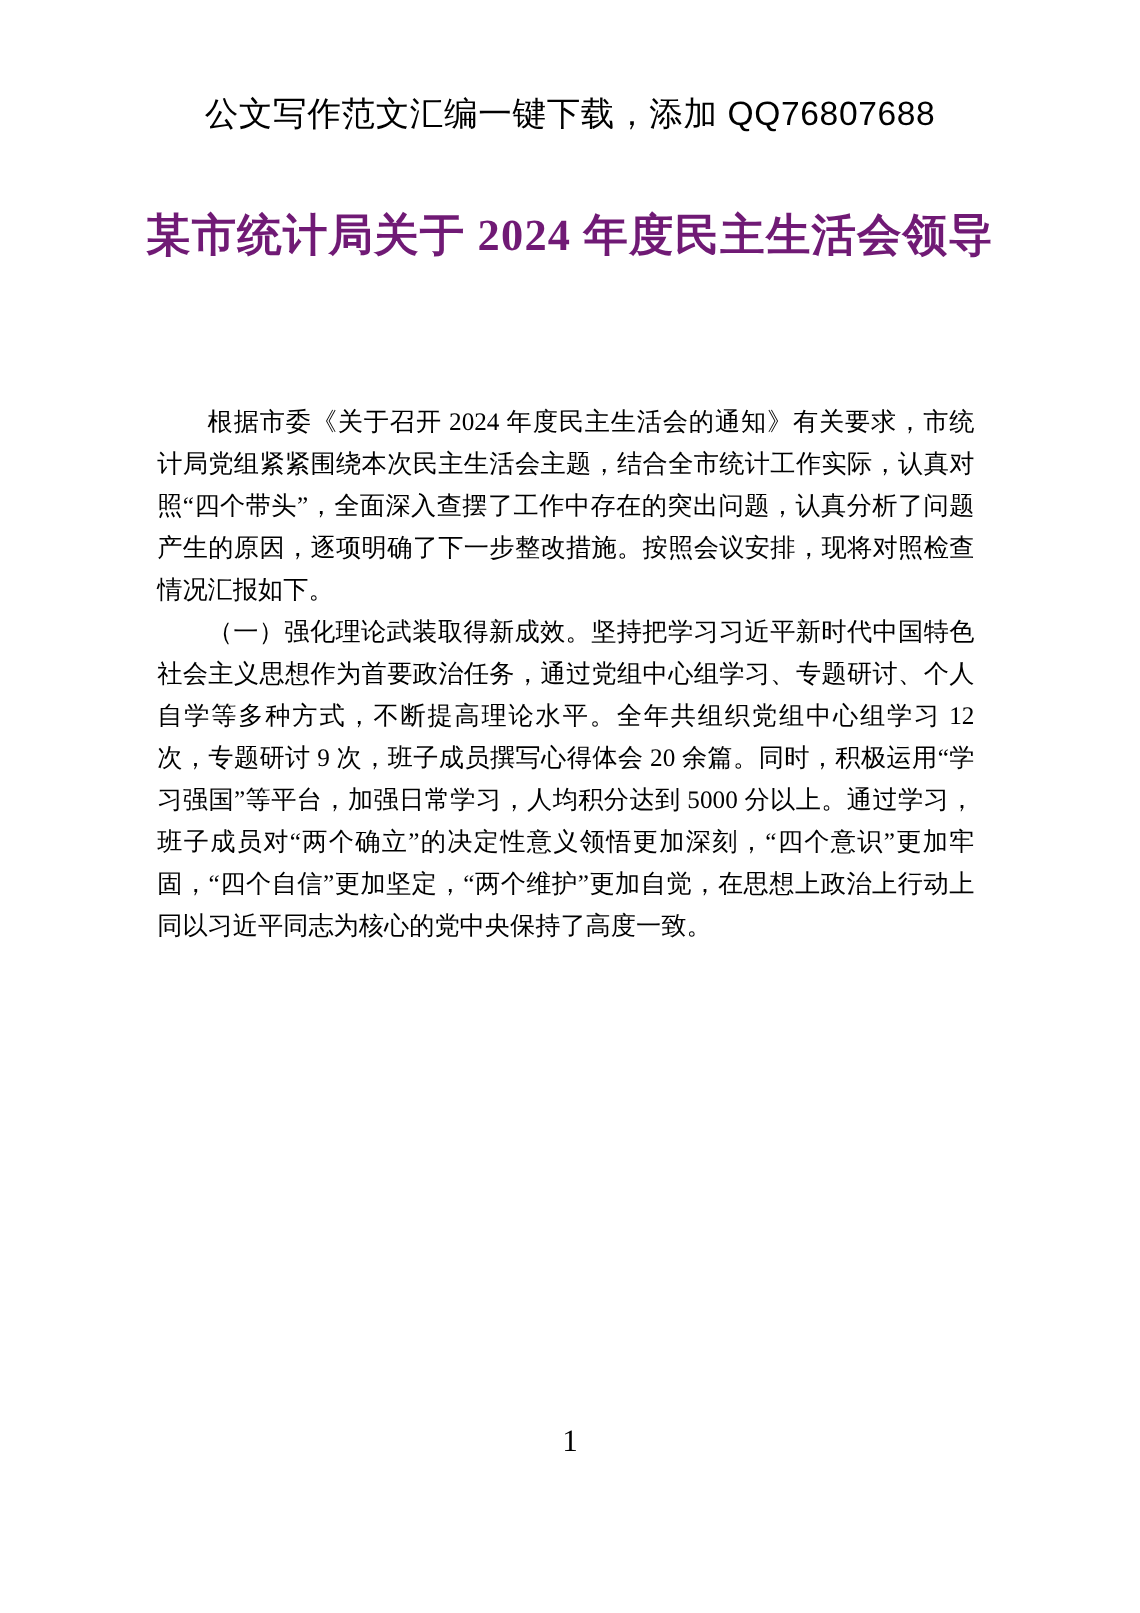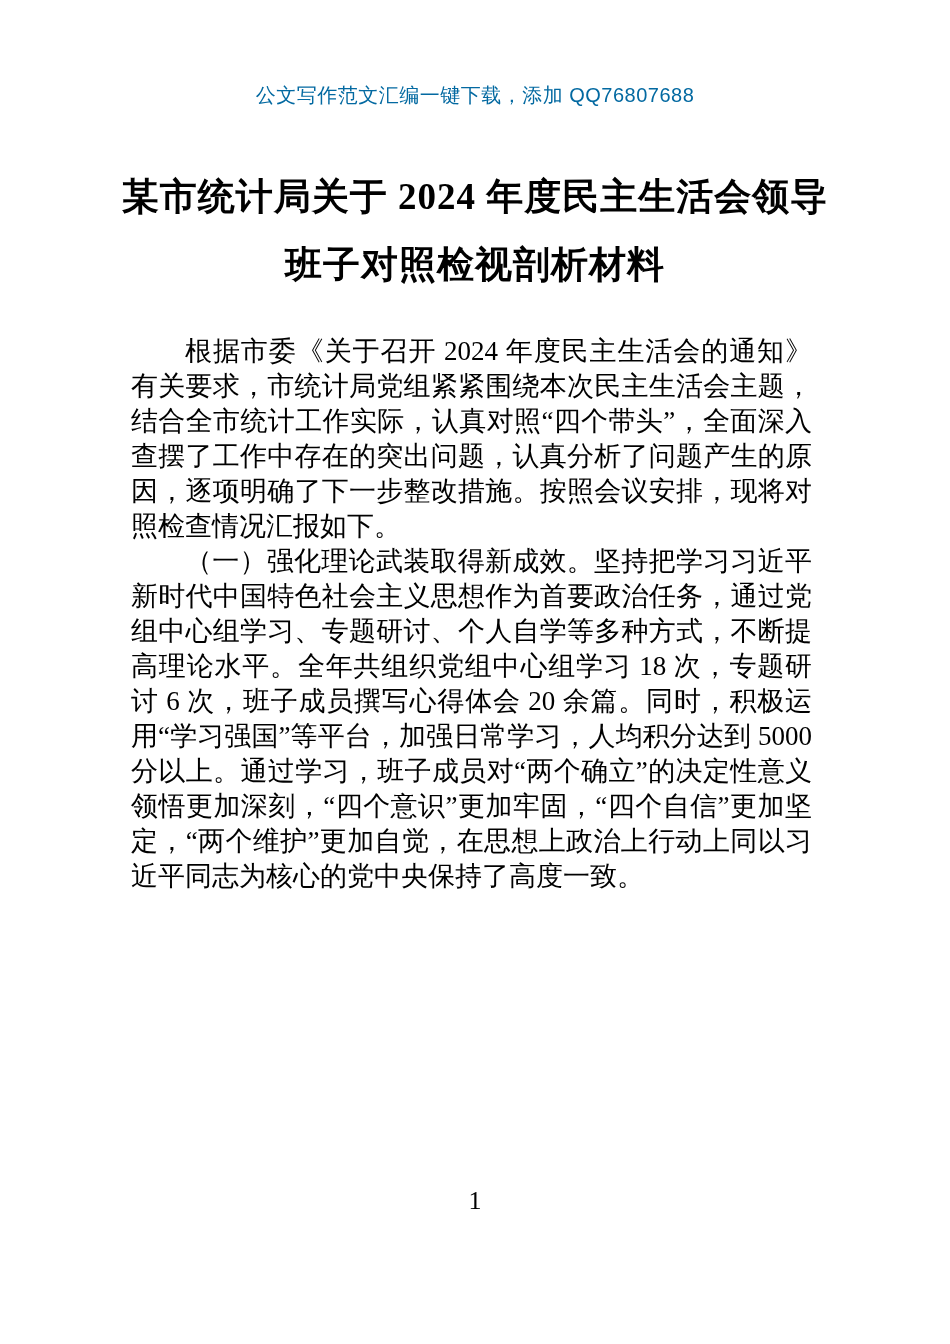--- a/index.html
+++ b/index.html
@@ -15,49 +15,49 @@
     overflow: hidden;
     margin: 0 auto;
   }
   .notice {
     position: absolute;
     top: 83px;
     left: 0;
     width: 100%;
     text-align: center;
     font-family: "Liberation Sans", "DejaVu Sans", sans-serif;
-    font-size: 20px;
+    font-size: 28px;
     line-height: 24px;
-    color: #0369a1;
+    color: #000000;
     letter-spacing: 0.5px;
   }
   .title {
     position: absolute;
     top: 163px;
     left: 0;
     width: 100%;
     margin: 0;
     text-align: center;
     font-family: "Liberation Serif", "DejaVu Serif", serif;
     font-size: 37px;
     font-weight: bold;
     line-height: 68px;
-    color: #000000;
+    color: #701a75;
     letter-spacing: 1px;
   }
   .title .title-line {
     display: block;
   }
   .body-text {
     position: absolute;
     top: 334px;
     left: 131px;
     width: 681px;
     font-family: "Liberation Serif", "DejaVu Serif", serif;
-    font-size: 27px;
+    font-size: 21px;
     line-height: 35px;
     color: #000000;
     text-align: justify;
   }
   .body-text p {
     margin: 0;
     text-indent: 2em;
   }
   .body-text p.bold {
     font-weight: bold;
@@ -76,23 +76,22 @@
 </style>
 </head>
 <body>
 
 <div class="page">
 
   <div class="notice">公文写作范文汇编一键下载，添加 QQ76807688</div>
 
   <h1 class="title">
     <span class="title-line">某市统计局关于 2024 年度民主生活会领导</span>
-    <span class="title-line">班子对照检视剖析材料</span>
   </h1>
 
   <div class="body-text">
     <p>根据市委《关于召开 2024 年度民主生活会的通知》有关要求，市统计局党组紧紧围绕本次民主生活会主题，结合全市统计工作实际，认真对照“四个带头”，全面深入查摆了工作中存在的突出问题，认真分析了问题产生的原因，逐项明确了下一步整改措施。按照会议安排，现将对照检查情况汇报如下。</p>
-    <p>（一）强化理论武装取得新成效。坚持把学习习近平新时代中国特色社会主义思想作为首要政治任务，通过党组中心组学习、专题研讨、个人自学等多种方式，不断提高理论水平。全年共组织党组中心组学习 18 次，专题研讨 6 次，班子成员撰写心得体会 20 余篇。同时，积极运用“学习强国”等平台，加强日常学习，人均积分达到 5000 分以上。通过学习，班子成员对“两个确立”的决定性意义领悟更加深刻，“四个意识”更加牢固，“四个自信”更加坚定，“两个维护”更加自觉，在思想上政治上行动上同以习近平同志为核心的党中央保持了高度一致。</p>
+    <p>（一）强化理论武装取得新成效。坚持把学习习近平新时代中国特色社会主义思想作为首要政治任务，通过党组中心组学习、专题研讨、个人自学等多种方式，不断提高理论水平。全年共组织党组中心组学习 12 次，专题研讨 9 次，班子成员撰写心得体会 20 余篇。同时，积极运用“学习强国”等平台，加强日常学习，人均积分达到 5000 分以上。通过学习，班子成员对“两个确立”的决定性意义领悟更加深刻，“四个意识”更加牢固，“四个自信”更加坚定，“两个维护”更加自觉，在思想上政治上行动上同以习近平同志为核心的党中央保持了高度一致。</p>
   </div>
 
   <div class="page-footer">1</div>
 
 </div>
 
 </body></html>

